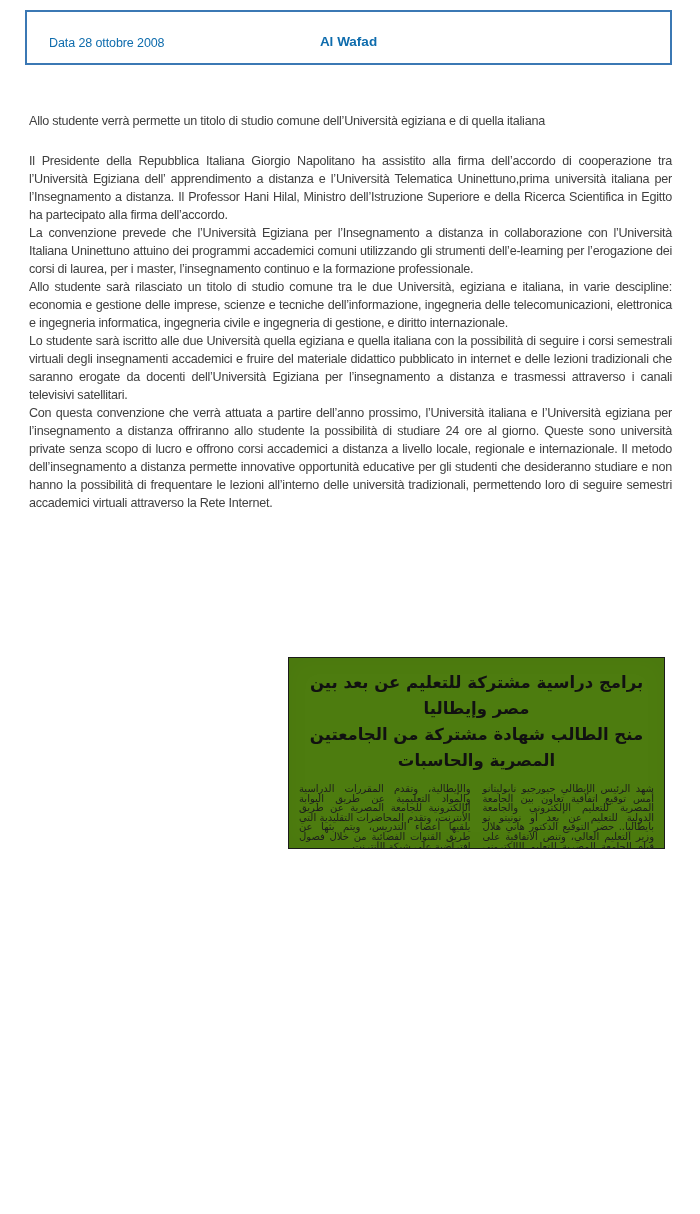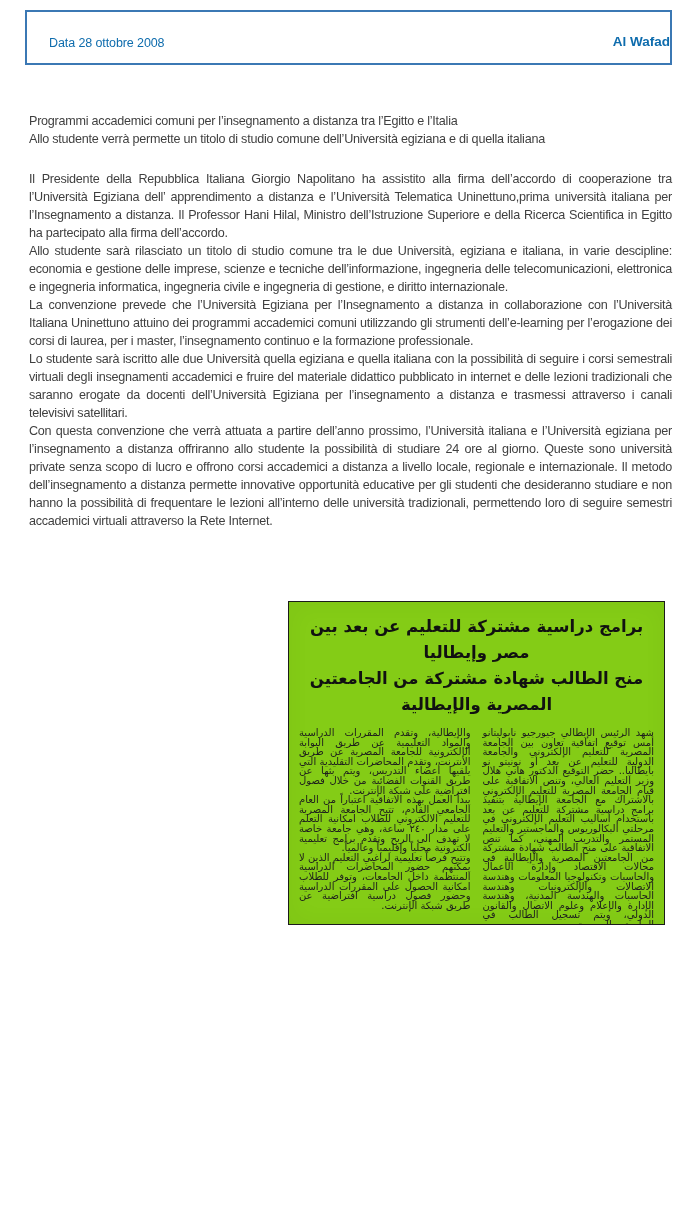--- a/index.html
+++ b/index.html
@@ -20,44 +20,44 @@
   .header-date {
     position: absolute;
     left: 22px; top: 24px;
     font-size: 12.5px;
     color: #0e6cad;
     letter-spacing: -0.1px;
   }
   .header-title {
     position: absolute;
     left: 0; right: 0; top: 22px;
-    text-align: right;
+    text-align: center;
     font-size: 13.5px;
     font-weight: bold;
     color: #0e6cad;
   }
   .article {
     position: absolute;
     left: 29px; top: 112px;
     width: 643px;
     font-size: 12.6px;
     line-height: 18px;
     letter-spacing: -0.25px;
     color: #3f3f3f;
   }
   .intro { text-align: left; }
   .intro-line { white-space: nowrap; }
   .spacer-line { height: 22px; }
   .para { text-align: justify; }
   .clipping {
     position: absolute;
-    left: 288px; top: 601px;
-    width: 377px; height: 324px;
+    left: 288px; top: 657px;
+    width: 377px; height: 192px;
     border: 1px solid #1b1b1b;
-    background: #84cc16;
+    background: #4d7c0f;
     box-sizing: border-box;
     overflow: hidden;
     box-shadow: inset 0 0 26px rgba(0,0,0,0.04);
   }
   .clip-headline {
     direction: rtl;
     text-align: center;
     font-family: "DejaVu Sans", sans-serif;
     font-weight: bold;
     color: #111111;
@@ -86,35 +86,34 @@
 </head>
 <body>
 
 <div class="header-box">
   <span class="header-date">Data 28 ottobre 2008</span>
   <span class="header-title">Al Wafad</span>
 </div>
 
 <div class="article">
   <div class="intro">
-    <div class="intro-line">Programmi accademici comuni per l’insegnamento a distanza tra l’Egitto e l’Italia</div>
     <div class="intro-line">Allo studente verrà permette un titolo di studio comune dell’Università egiziana e di quella italiana</div>
   </div>
   <div class="spacer-line"></div>
   <div class="para">Il Presidente della Repubblica Italiana Giorgio Napolitano ha assistito alla firma dell’accordo di cooperazione tra l’Università Egiziana dell’ apprendimento a distanza e l’Università Telematica Uninettuno,prima università italiana per l’Insegnamento a distanza. Il Professor Hani Hilal, Ministro dell’Istruzione Superiore e della Ricerca Scientifica in Egitto ha partecipato alla firma dell’accordo.</div>
+  <div class="para">La convenzione prevede che l’Università Egiziana per l’Insegnamento a distanza in collaborazione con l’Università Italiana Uninettuno attuino dei programmi accademici comuni utilizzando gli strumenti dell’e-learning per l’erogazione dei corsi di laurea, per i master, l’insegnamento continuo e la formazione professionale.</div>
   <div class="para">Allo studente sarà rilasciato un titolo di studio comune tra le due Università, egiziana e italiana, in varie descipline: economia e gestione delle imprese, scienze e tecniche dell’informazione, ingegneria delle telecomunicazioni, elettronica e ingegneria informatica, ingegneria civile e ingegneria di gestione,  e diritto internazionale.</div>
-  <div class="para">La convenzione prevede che l’Università Egiziana per l’Insegnamento a distanza in collaborazione con l’Università Italiana Uninettuno attuino dei programmi accademici comuni utilizzando gli strumenti dell’e-learning per l’erogazione dei corsi di laurea, per i master, l’insegnamento continuo e la formazione professionale.</div>
   <div class="para">Lo studente sarà iscritto alle due Università quella egiziana e quella italiana con la possibilità di seguire i corsi semestrali virtuali degli insegnamenti accademici e fruire del materiale didattico pubblicato in internet e delle lezioni tradizionali che saranno erogate da docenti dell’Università Egiziana per l’insegnamento a distanza e trasmessi attraverso i canali televisivi satellitari.</div>
   <div class="para">Con questa convenzione che verrà attuata a partire dell’anno prossimo, l’Università italiana e l’Università egiziana per l’insegnamento a distanza offriranno allo studente la possibilità di studiare 24 ore al giorno. Queste sono università private senza scopo di lucro e offrono corsi accademici a distanza a livello locale, regionale e internazionale. Il metodo dell’insegnamento a distanza permette innovative opportunità educative per gli studenti che desideranno studiare e non hanno la possibilità di frequentare le lezioni all’interno delle università tradizionali, permettendo loro di seguire semestri accademici virtuali attraverso la Rete Internet.</div>
 </div>
 
 <div class="clipping">
   <div class="clip-headline">
     <div>برامج دراسية مشتركة للتعليم عن بعد بين مصر وإيطاليا</div>
-    <div>منح الطالب شهادة مشتركة من الجامعتين المصرية والإيطالية</div>
+    <div>منح الطالب شهادة مشتركة من الجامعتين المصرية والحاسبات</div>
   </div>
   <div class="clip-body">
     <div class="clip-col">شهد الرئيس الإيطالي جيورجيو نابوليتانو أمس توقيع اتفاقية تعاون بين الجامعة المصرية للتعليم الإلكتروني والجامعة الدولية للتعليم عن بعد أو نونيتو نو بايطاليا.. حضر التوقيع الدكتور هاني هلال وزير التعليم العالي، وتنص الاتفاقية على قيام الجامعة المصرية للتعليم الإلكتروني بالاشتراك مع الجامعة الإيطالية بتنفيذ برامج دراسية مشتركة للتعليم عن بعد باستخدام أساليب التعليم الإلكتروني في مرحلتي البكالوريوس والماجستير والتعليم المستمر والتدريب المهني، كما تنص الاتفاقية على منح الطالب شهادة مشتركة من الجامعتين المصرية والإيطالية في مجالات الاقتصاد وإدارة الأعمال والحاسبات وتكنولوجيا المعلومات وهندسة الاتصالات والإلكترونيات وهندسة الحاسبات والهندسة المدنية، وهندسة الإدارة والإعلام وعلوم الاتصال والقانون الدولي، ويتم تسجيل الطالب في الجامعتين المصرية</div>
     <div class="clip-col">والإيطالية، وتقدم المقررات الدراسية والمواد التعليمية عن طريق البوابة الإلكترونية للجامعة المصرية عن طريق الانترنت، وتقدم المحاضرات التقليدية التي يلقيها أعضاء التدريس، ويتم بثها عن طريق القنوات الفضائية من خلال فصول افتراضية على شبكة الإنترنت.
 يبدأ العمل بهذه الاتفاقية اعتباراً من العام الجامعي القادم، تتيح الجامعة المصرية للتعليم الالكتروني للطلاب امكانية التعلم على مدار ٢٤٠ ساعة، وهي جامعة خاصة لا تهدف الى الربح وتقدم برامج تعليمية الكترونية محلياً وإقليمياً وعالمياً.
 وتتيح فرصاً تعليمية لراغبي التعليم الذين لا يمكنهم حضور المحاضرات الدراسية المنتظمة داخل الجامعات، وتوفر للطلاب امكانية الحصول على المقررات الدراسية وحضور فصول دراسية افتراضية عن طريق شبكة الإنترنت.</div>
   </div>
 </div>
 
 </body></html>

